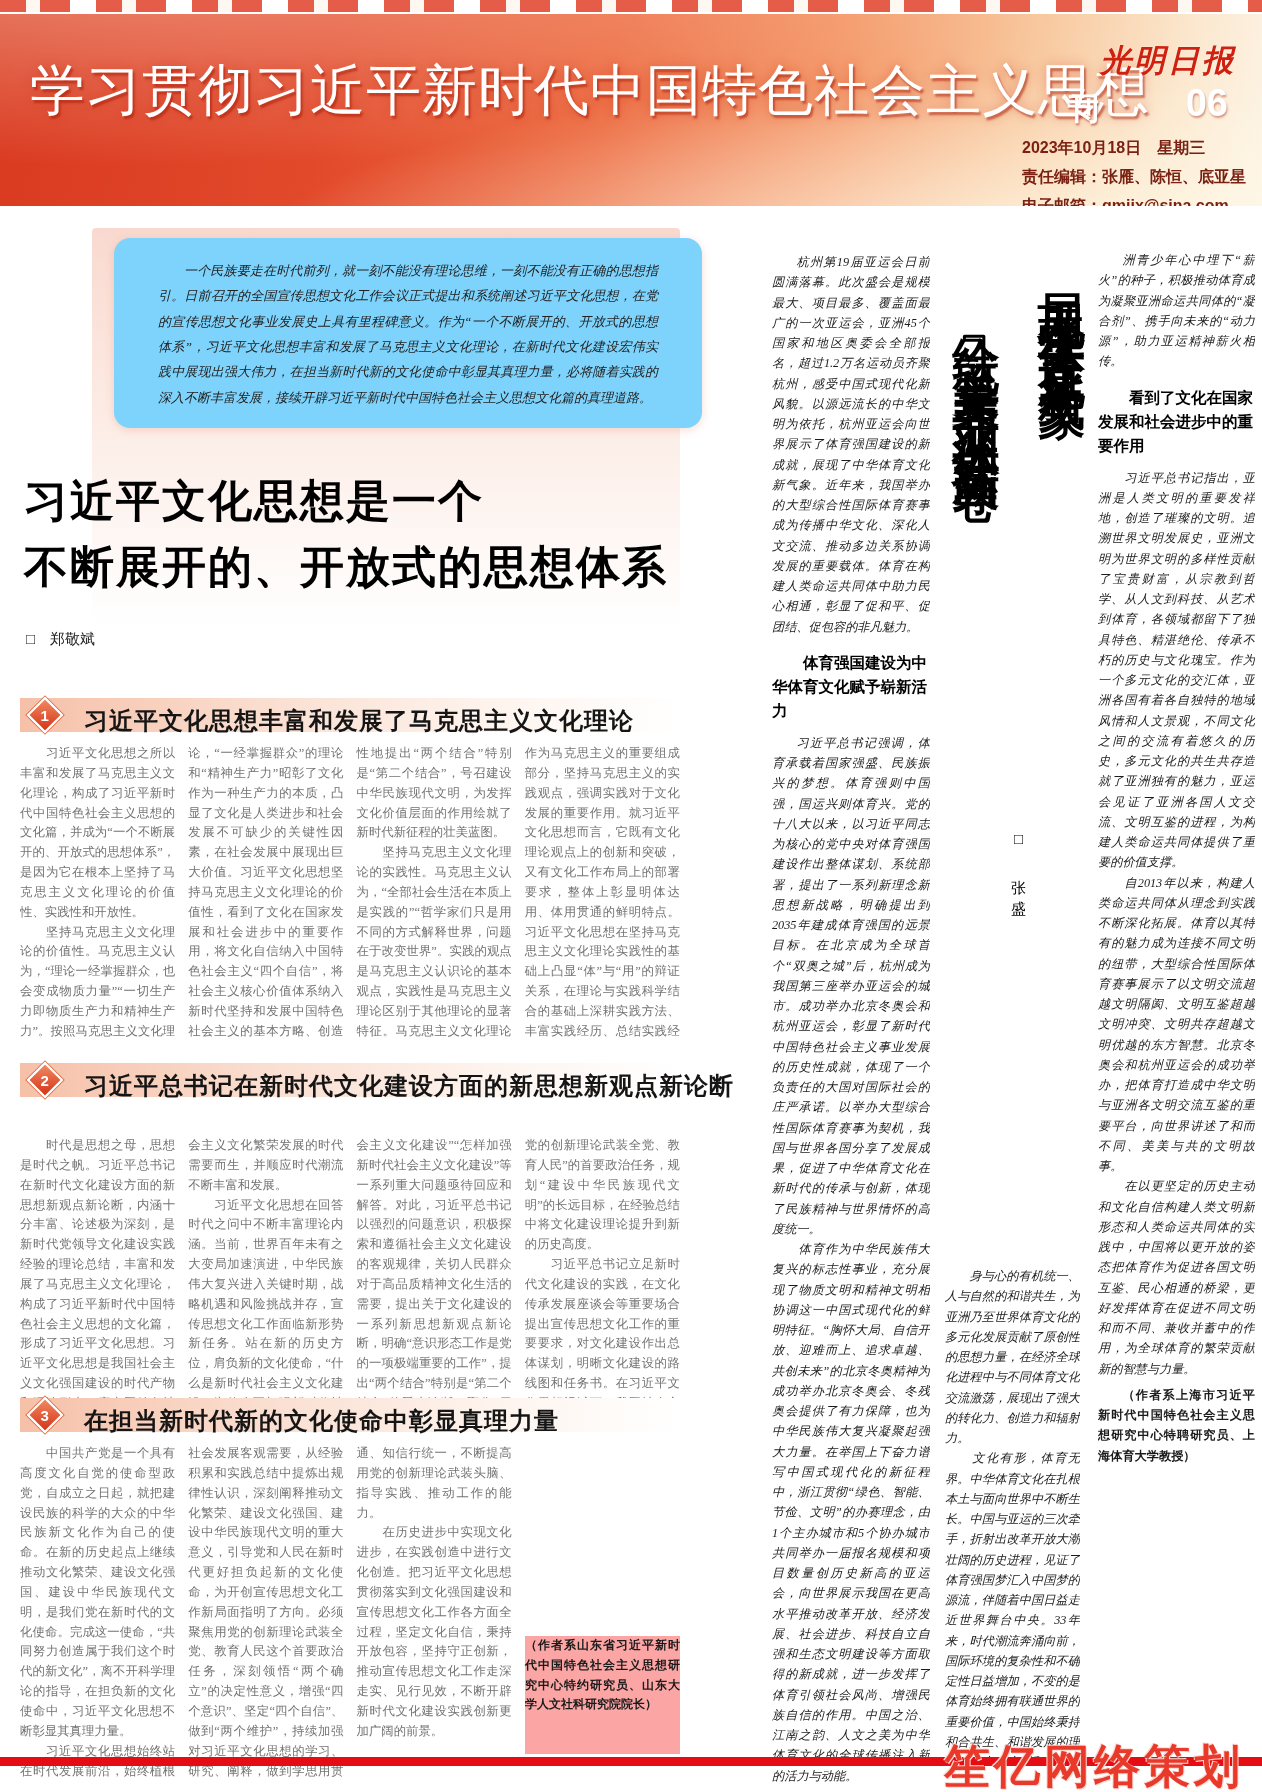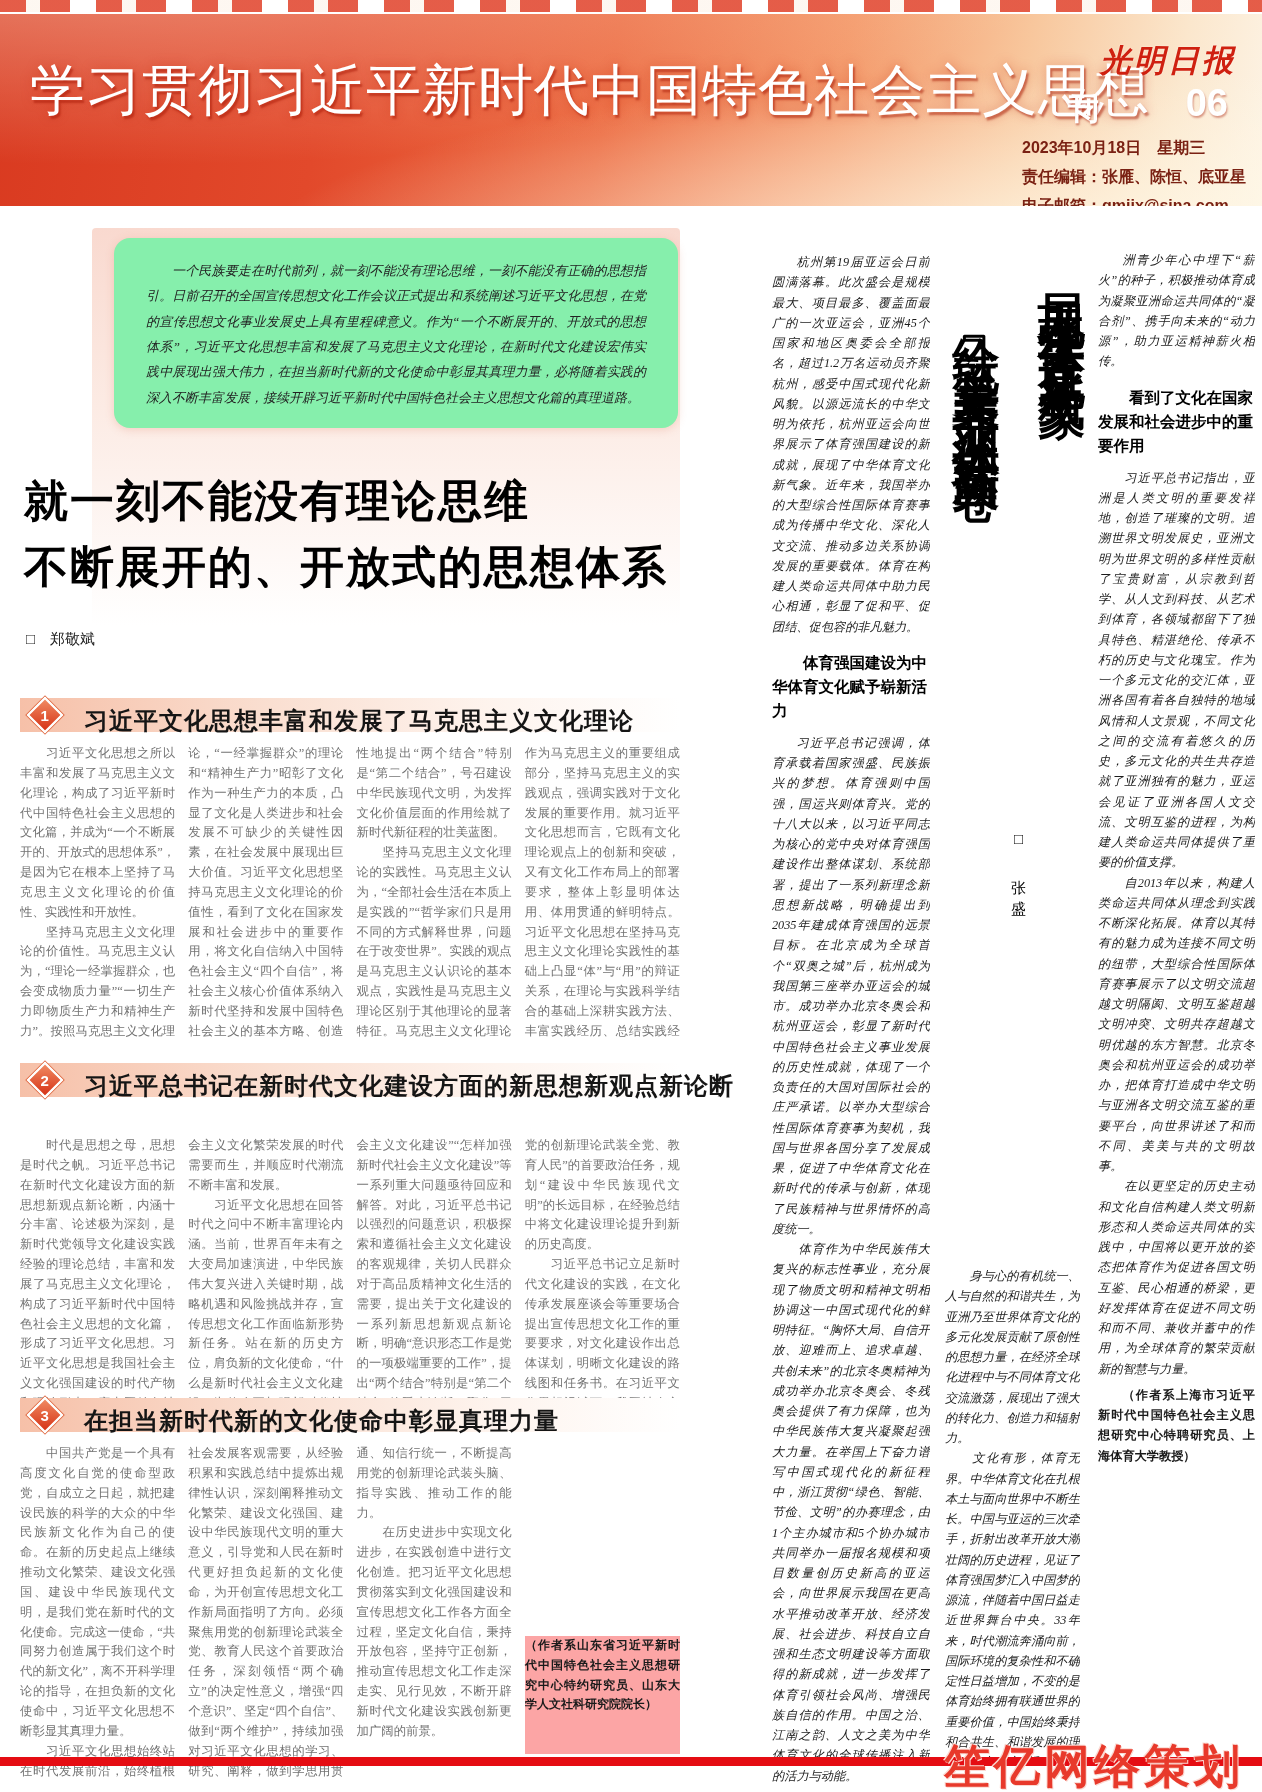--- a/index.html
+++ b/index.html
@@ -50,22 +50,22 @@
   }
   
   .lead-block{position:absolute;left:20px;top:228px;width:660px;height:1560px;}
   .pinkwash{
     position:absolute;left:72px;top:0;width:588px;height:398px;
     background:linear-gradient(180deg,#f9d9cf 0%,#fcebe4 45%,#ffffff 100%);
     border-radius:4px;
   }
   .introbox{
     position:absolute;left:94px;top:10px;width:500px;height:150px;
-    background:#86efac;border-radius:16px;box-shadow:0 2px 8px rgba(220,120,90,.25);
-    padding:20px 32px;
+    background:#7dd3fc;border-radius:16px;box-shadow:0 2px 8px rgba(220,120,90,.25);
+    padding:20px 44px;
     font-style:italic;font-size:13px;line-height:1.95;text-align:justify;color:#222;
     text-indent:2em;overflow:hidden;
   }
   .lead-title{
     position:absolute;left:4px;top:212px;width:656px;
     font-weight:900;font-size:44px;line-height:1.5;letter-spacing:2px;color:#000;
   }
   .lead-byline{position:absolute;left:6px;top:402px;font-size:15px;color:#222;}
   .secbar{
     position:absolute;left:0;width:660px;height:34px;display:flex;align-items:center;
@@ -145,21 +145,21 @@
   <div class="banner-info">
     <div>2023年10月18日　星期三</div>
     <div>责任编辑：张雁、陈恒、底亚星</div>
     <div>电子邮箱：gmjjx@sina.com</div>
   </div>
 </header>
 
 <section class="lead-block">
   <div class="pinkwash"></div>
   <div class="introbox">一个民族要走在时代前列，就一刻不能没有理论思维，一刻不能没有正确的思想指引。日前召开的全国宣传思想文化工作会议正式提出和系统阐述习近平文化思想，在党的宣传思想文化事业发展史上具有里程碑意义。作为“一个不断展开的、开放式的思想体系”，习近平文化思想丰富和发展了马克思主义文化理论，在新时代文化建设宏伟实践中展现出强大伟力，在担当新时代新的文化使命中彰显其真理力量，必将随着实践的深入不断丰富发展，接续开辟习近平新时代中国特色社会主义思想文化篇的真理道路。</div>
-  <h1 class="lead-title"><span>就一刻不能没有理论思维</span><br>
+  <h1 class="lead-title"><span>习近平文化思想是一个</span><br>
     <span>不断展开的、开放式的思想体系</span></h1>
   <div class="lead-byline">□　郑敬斌</div>
 
   <div class="secbar" style="top:470px;">
     <div class="diamond">
         <span>1</span>
       </div>
     <div class="sectitle">习近平文化思想丰富和发展了马克思主义文化理论</div>
   </div>
   <div class="cols4 bodytext" style="top:516px;height:312px;">　　习近平文化思想之所以丰富和发展了马克思主义文化理论，构成了习近平新时代中国特色社会主义思想的文化篇，并成为“一个不断展开的、开放式的思想体系”，是因为它在根本上坚持了马克思主义文化理论的价值性、实践性和开放性。

